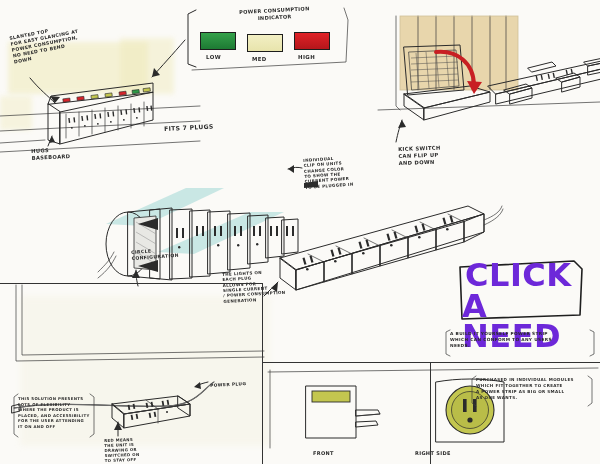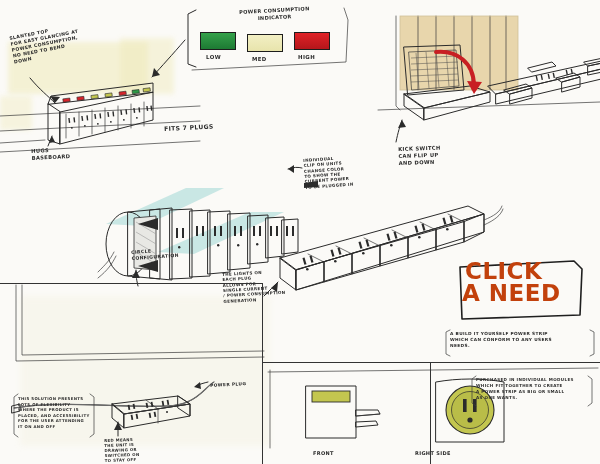--- a/index.html
+++ b/index.html
@@ -59,22 +59,22 @@
   .sw-high { background: linear-gradient(180deg,#e02227,#b5161b); }
   .sw-label { position:absolute; font-size:5.4px; font-weight:700; text-transform:uppercase; color:#2b2b2b; letter-spacing:.4px; }
 
   
   #logo-box {
     position:absolute; left:459px; top:259px; width:124px; height:62px;
   }
   #logo-text {
     position:absolute; left:6px; top:1px; width:116px;
     font-family:"DejaVu Sans", sans-serif;
-    font-weight:700; font-size:23px; line-height:.96;
-    letter-spacing:.5px; color:#c2410c;
+    font-weight:700; font-size:32px; line-height:.96;
+    letter-spacing:.5px; color:#6d28d9;
   }
   #logo-text .l2 { display:block; margin-left:-3px; }
 
   .arrowhead { fill:#2b2b2b; }
 </style>
 </head>
 <body>
 
 <div id="sheet">
 

